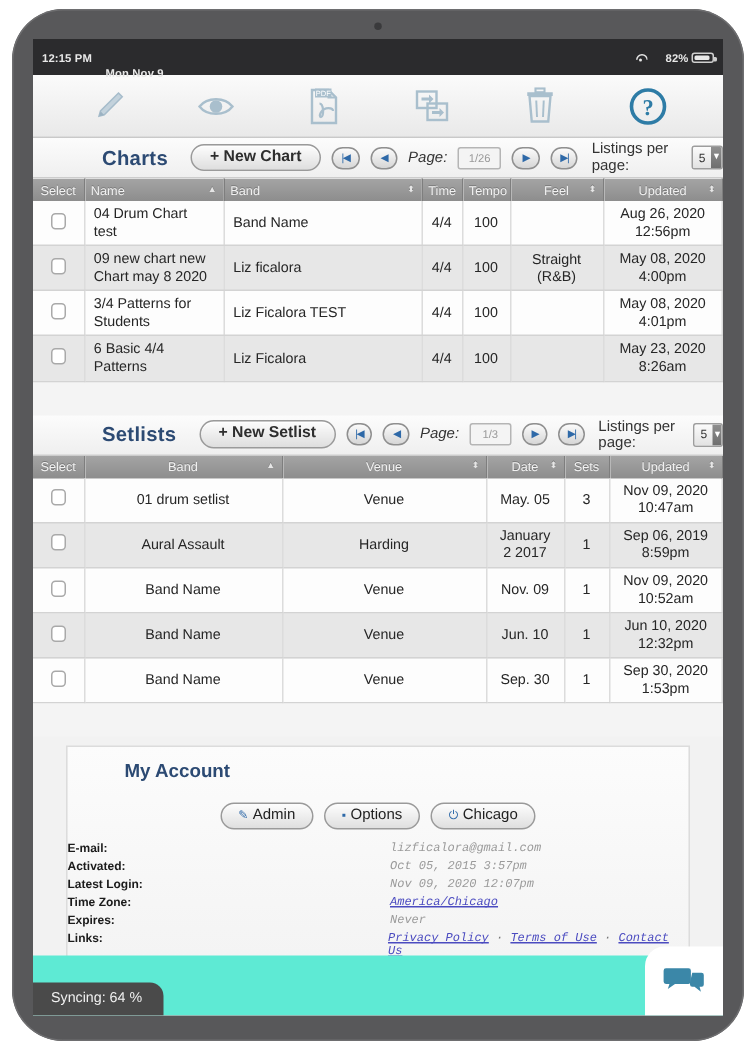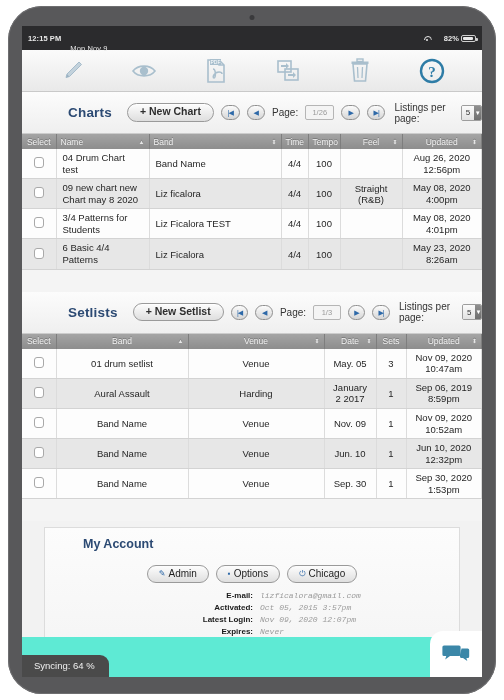--- a/index.html
+++ b/index.html
@@ -41,21 +41,21 @@
     height: 13px;
     background: #2b2b2d;
     color: #e8e8e8;
     font-size: 7.5px;
     display: flex;
     align-items: center;
     padding: 12px 6px;
     letter-spacing: .1px;
   }
   .statusbar .sb-time { font-weight: bold; }
-  .statusbar .sb-date { font-weight: normal; margin-left: 9px; margin-top: 20px; }
+  .statusbar .sb-date { font-weight: bold; margin-left: 9px; margin-top: 20px; }
   .statusbar .sb-right { margin-left: auto; display: flex; align-items: center; gap: 13px; }
   .wifi-ico { width: 8px; height: 7px; position: relative; display:inline-block; }
   .wifi-ico::before{
     content:"";position:absolute;left:1px;top:1px;width:6px;height:6px;
     border:1.2px solid #e8e8e8;border-radius:50%;
     clip-path: polygon(0 0,100% 0,100% 55%,0 55%);
   }
   .wifi-ico::after{
     content:"";position:absolute;left:3px;top:4px;width:2px;height:2px;border-radius:50%;background:#e8e8e8;
   }
@@ -76,21 +76,21 @@
     justify-content: space-around;
     padding: 0 14px;
   }
   .tb-icon { width: 34px; height: 32px; display: flex; align-items: center; justify-content: center; cursor: pointer; }
   .tb-icon svg { display: block; }
 
   
   .section-bar {
     display: flex;
     align-items: center;
-    height: 42px;
+    height: 27px;
     background: linear-gradient(#fcfcfc, #efefef);
     border-bottom: 1px solid #cccccc;
     padding-left: 46px;
     gap: 7px;
   }
   .section-title {
     font-size: 13.5px;
     font-weight: bold;
     color: #2c4a73;
     letter-spacing: .2px;
@@ -111,21 +111,21 @@
   }
   .nav-btn {
     width: 24px; height: 15px;
     border: 1px solid #8f8f8f;
     border-radius: 8px;
     background: linear-gradient(#fbfbfb, #d6d6d6);
     display: flex; align-items: center; justify-content: center;
     cursor: pointer;
   }
   .nav-btn span { font-size: 7px; color: #2e69a8; line-height: 1; letter-spacing: -1px; }
-  .page-label { font-size: 10px; color: #333; }
+  .page-label { font-size: 10px; color: #333; font-style: italic; }
   .page-box {
     width: 38px; height: 15px;
     border: 1px solid #b5b5b5;
     border-radius: 2px;
     background: #f4f4f4;
     font-size: 7.5px;
     color: #9a9a9a;
     display: flex; align-items: center; justify-content: center;
   }
   .lpp-label { font-size: 10px; color: #333; margin-left: 2px; }
@@ -209,21 +209,21 @@
     background: linear-gradient(#fdfdfd,#dfdfdf);
     font-size: 10px; color: #1f1f1f;
     padding: 2px 11px 3px;
     display: flex; align-items: center; gap: 3px;
     cursor: pointer;
   }
   .acc-btn .gly { color: #2e69a8; font-size: 8px; }
   .acc-rows { font-size: 8px; }
   .acc-row { display: flex; margin-bottom: 3px; }
   .acc-key {
-    width: 215px; text-align: right; padding-right: 7px;
+    width: 215px; text-align: left; padding-right: 7px;
     font-weight: bold; color: #1b1b1b; font-size: 8px;
     font-family: "Liberation Sans", sans-serif;
   }
   .acc-val {
     font-family: "Liberation Mono", monospace;
     font-size: 8px; color: #9a9a9a; font-style: italic;
   }
   .acc-val .lnk { color: #4b4bc0; text-decoration: underline; cursor: pointer; font-style: italic; }
   .acc-val .sep { color: #777; text-decoration: none; }
 
@@ -524,26 +524,26 @@
         </div>
         <div class="acc-row">
           <span class="acc-key">Activated:</span>
           <span class="acc-val">Oct 05, 2015 3:57pm</span>
         </div>
         <div class="acc-row">
           <span class="acc-key">Latest Login:</span>
           <span class="acc-val">Nov 09, 2020 12:07pm</span>
         </div>
         <div class="acc-row">
+          <span class="acc-key">Time Zone:</span>
+          <span class="acc-val"><span class="lnk">America/Chicago</span></span>
+        </div>
+        <div class="acc-row">
           <span class="acc-key">Expires:</span>
           <span class="acc-val">Never</span>
-        </div>
-        <div class="acc-row">
-          <span class="acc-key">Time Zone:</span>
-          <span class="acc-val"><span class="lnk">America/Chicago</span></span>
         </div>
         <div class="acc-row">
           <span class="acc-key">Links:</span>
           <span class="acc-val">
             <span class="lnk">Privacy Policy</span><span class="sep"> · </span><span class="lnk">Terms of Use</span><span class="sep"> · </span><span class="lnk">Contact Us</span>
           </span>
         </div>
       </div>
     </div>
 

